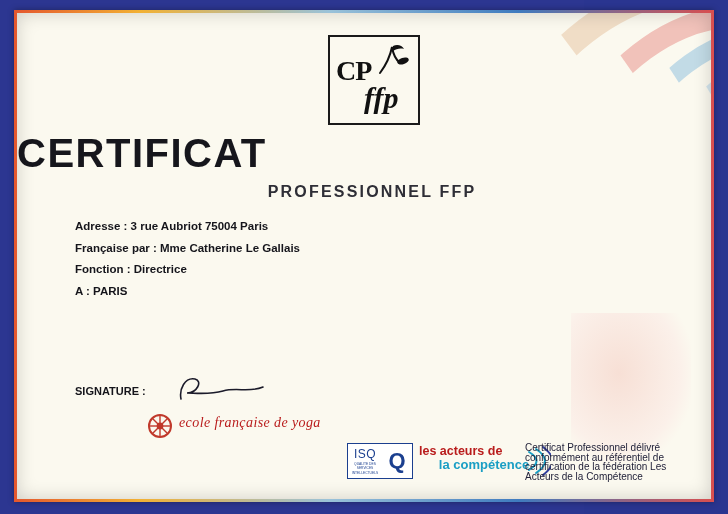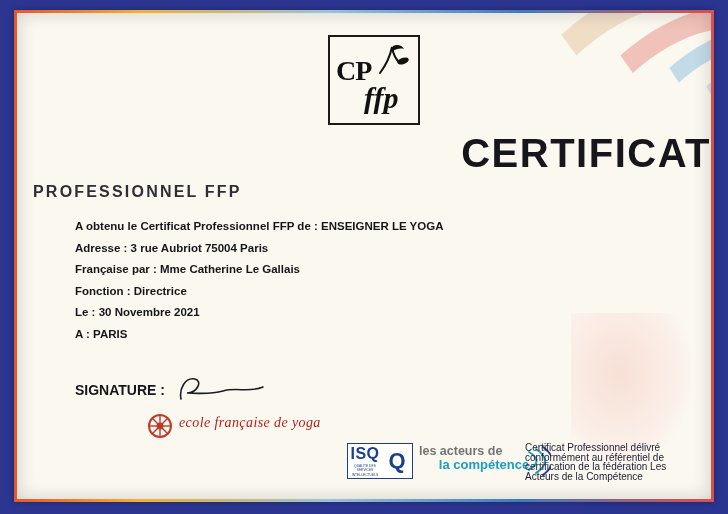--- a/index.html
+++ b/index.html
@@ -144,32 +144,32 @@
     width: 34px;
     height: 36px;
   }
 
   
   #title {
     position: absolute;
     top: 118px;
     left: 0;
     width: 100%;
-    text-align: right;
+    text-align: left;
     font-size: 40px;
     font-weight: bold;
     letter-spacing: 1.5px;
     color: #16161c;
   }
   #subtitle {
     position: absolute;
     top: 170px;
-    left: 16px;
+    left: 8px;
     width: 100%;
-    text-align: left;
+    text-align: center;
     font-size: 16px;
     font-weight: bold;
     letter-spacing: 2.2px;
     color: #2e2e36;
   }
 
   
   #fields {
     position: absolute;
     left: 58px;
@@ -185,21 +185,21 @@
   }
 
   #signature-row {
     position: absolute;
     left: 58px;
     top: 368px;
     width: 300px;
     height: 30px;
   }
   #signature-label {
-    font-size: 14px;
+    font-size: 11px;
     font-weight: bold;
     color: #15151b;
   }
   #signature-mark {
     position: absolute;
     left: 100px;
     top: -8px;
     width: 95px;
     height: 34px;
   }
@@ -242,22 +242,22 @@
     display: flex;
   }
   #isq-left {
     width: 34px;
     display: flex;
     flex-direction: column;
     align-items: center;
     justify-content: center;
   }
   #isq-word {
-    font-size: 16px;
-    font-weight: bold;
+    font-size: 12px;
+    font-weight: normal;
     color: #1b3f8f;
     letter-spacing: .5px;
   }
   #isq-sub {
     font-size: 3.3px;
     color: #1b3f8f;
     text-align: center;
     line-height: 4.4px;
     margin-top: 1px;
   }
@@ -275,21 +275,21 @@
   #acteurs {
     position: absolute;
     left: 402px;
     top: 431px;
     width: 130px;
     height: 34px;
   }
   #acteurs-l1 {
     font-size: 12.5px;
     font-weight: bold;
-    color: #737373;
+    color: #b91c1c;
     line-height: 14px;
   }
   #acteurs-l2 {
     font-size: 13px;
     font-weight: bold;
     color: #199ec4;
     line-height: 14px;
     text-align: center;
   }
   #acteurs-arc {
@@ -341,25 +341,23 @@
           <ellipse cx="27" cy="18" rx="6" ry="3.2" fill="#111" transform="rotate(-18 27 18)"></ellipse>
         </svg>
         <div id="logo-cp">CP</div>
         <div id="logo-ffp">ffp</div>
       </div>
 
       <div id="title">CERTIFICAT</div>
       <div id="subtitle">PROFESSIONNEL FFP</div>
 
       <div id="fields">
-        <div class="field-line">A obtenu le Certificat Professionnel FFP de : ENSEIGNER LE YOGA</div>
         <div class="field-line">Adresse : 3 rue Aubriot 75004 Paris</div>
         <div class="field-line">Française par : Mme Catherine Le Gallais</div>
         <div class="field-line">Fonction : Directrice</div>
-        <div class="field-line">Le : 30 Novembre 2021</div>
         <div class="field-line">A : PARIS</div>
       </div>
 
       <div id="signature-row">
         <span id="signature-label">SIGNATURE :</span>
         <svg id="signature-mark" viewBox="0 0 95 34">
           <path d="M6 26 C4 16 10 4 20 6 C28 8 22 20 12 20 C20 20 34 22 48 18 C62 14 74 20 88 14" stroke="#1b1b2a" stroke-width="1.6" fill="none" stroke-linecap="round"></path>
         </svg>
       </div>
 

